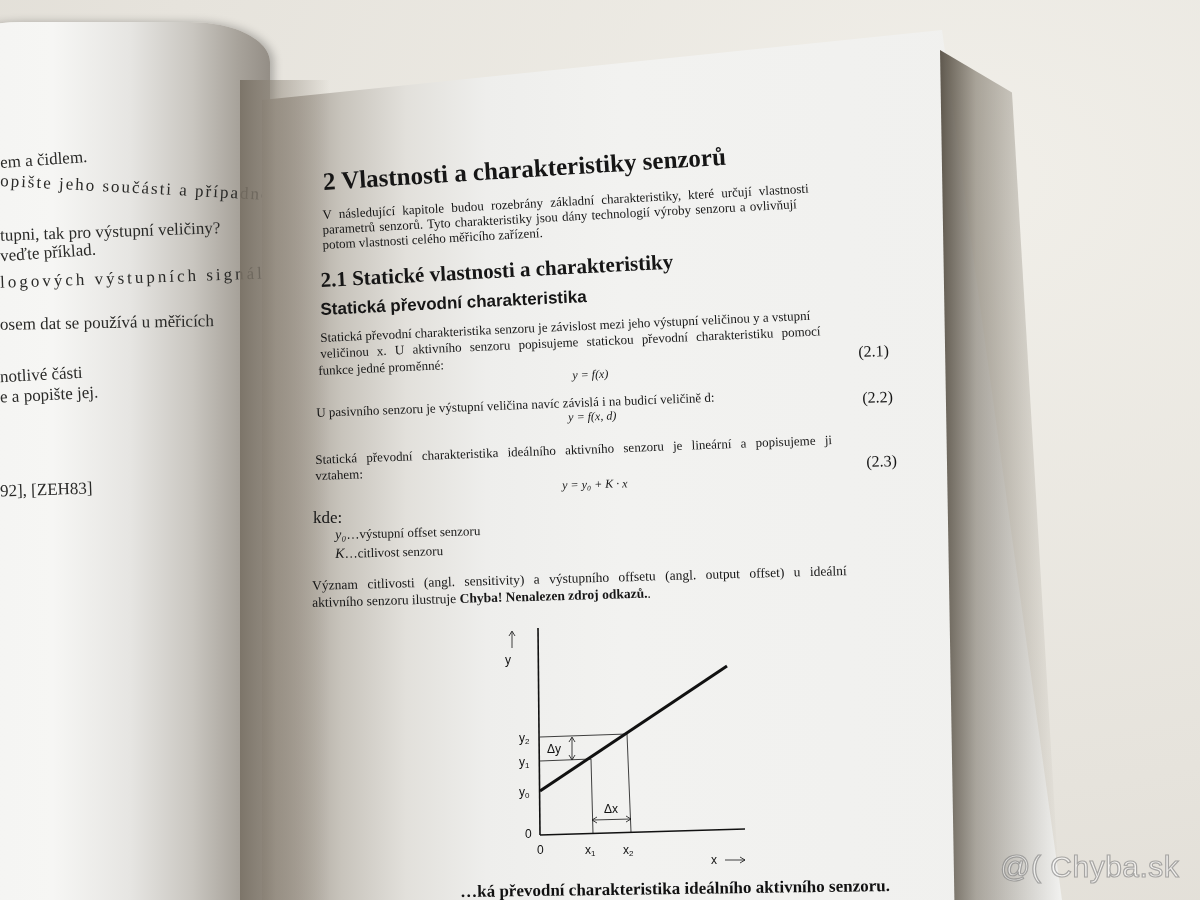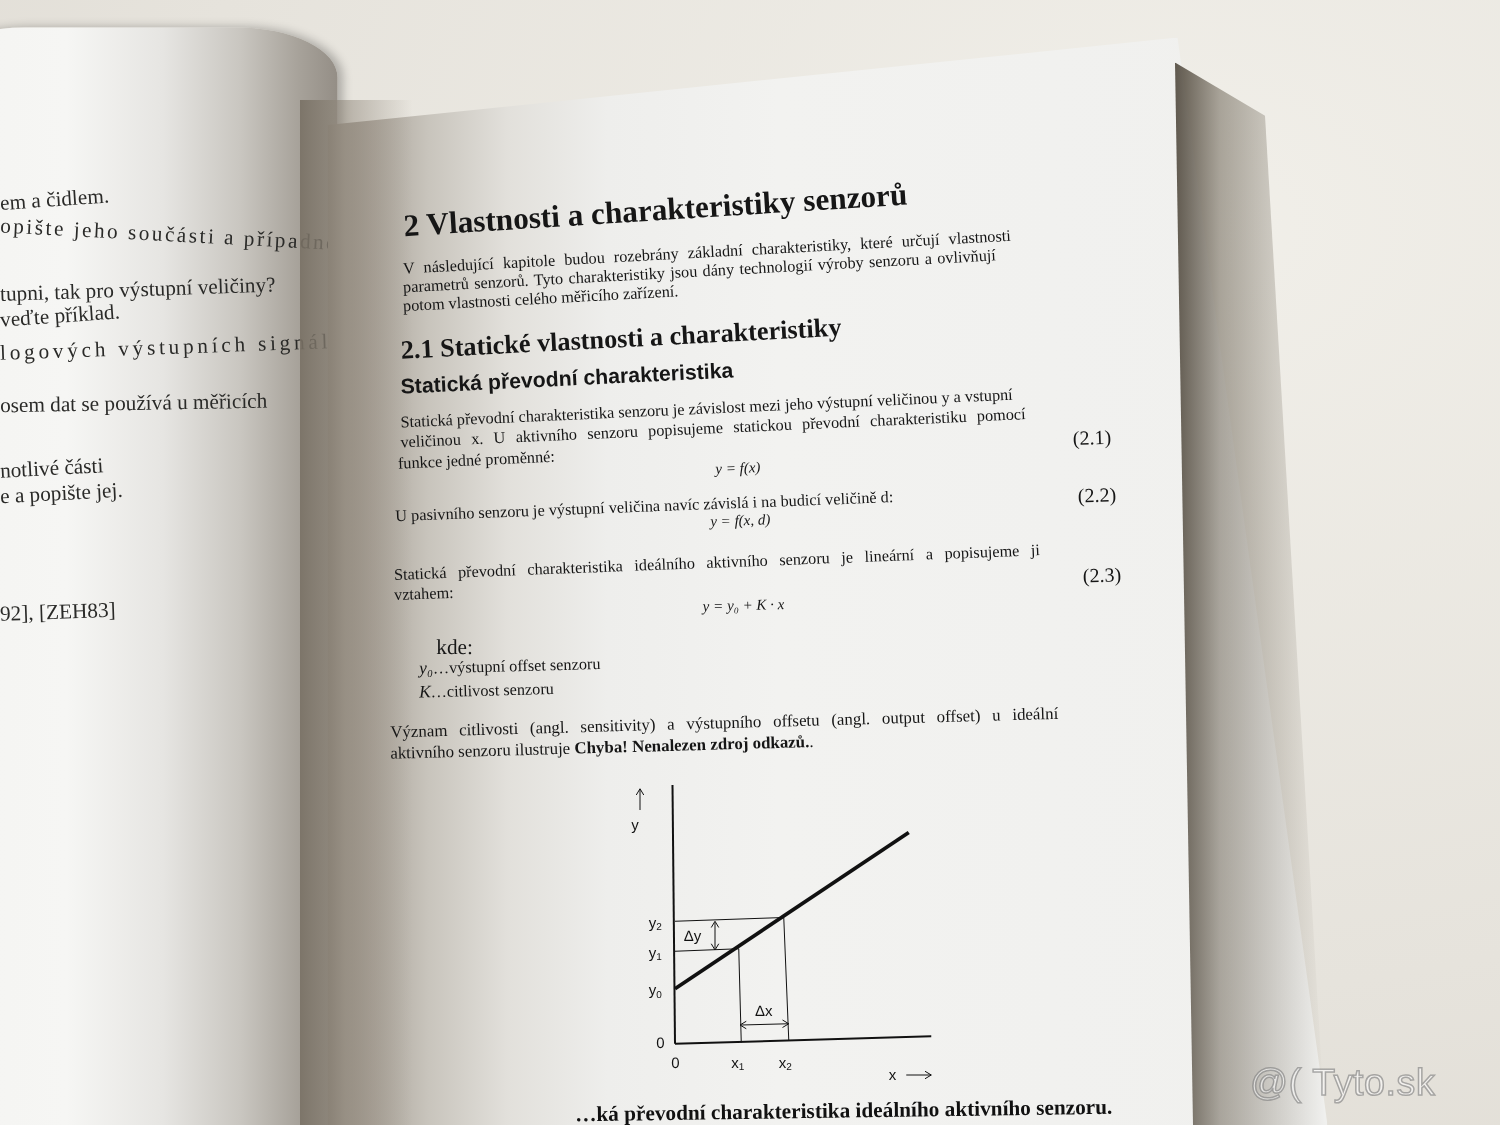--- a/index.html
+++ b/index.html
@@ -44,21 +44,21 @@
     position:absolute; left:0; top:0; width:1200px; height:900px;
     color:#161616;
   }
   .rot { position:absolute; transform-origin:0 0; white-space:nowrap; }
   .h1 { font-weight:bold; font-size:25px; }
   .h2 { font-weight:bold; font-size:21px; }
   .h3 { font-weight:bold; font-size:17px; font-family:"Liberation Sans","DejaVu Sans",sans-serif; }
   .p  { font-size:13px; }
   .eq { font-size:12px; font-style:italic; }
   .eqn { font-size:16px; }
-  .kde { font-size:17px;margin-left:36px; }
+  .kde { font-size:17px; }
   .b { font-weight:bold; }
   .i { font-style:italic; }
   
   .chart { position:absolute; left:505px; top:620px; width:260px; height:250px; }
   .chart svg { position:absolute; left:0; top:0; }
   .ctext { font-family:"Liberation Sans","DejaVu Sans",sans-serif; font-size:12px; fill:#111; }
   .caption { position:absolute; left:460px; top:882px; font-size:17px; font-weight:bold; white-space:nowrap; transform:rotate(-0.8deg); transform-origin:0 0; color:#111; }
   .watermark {
     position:absolute; left:1000px; top:850px; font-family:"Liberation Sans","DejaVu Sans",sans-serif;
     font-size:30px; color:rgba(255,255,255,0.55); -webkit-text-stroke:1.2px rgba(120,120,120,0.6);
@@ -163,13 +163,13 @@
       <text class="ctext" x="118" y="234">x<tspan font-size="8" dy="2">2</tspan></text>
       <text class="ctext" x="206" y="244">x</text>
       <line x1="220" y1="240" x2="240" y2="240" stroke="#111" stroke-width="0.8"></line>
       <polyline points="235,237 240,240 235,243" fill="none" stroke="#111" stroke-width="0.8"></polyline>
     </svg>
   </div>
 
   <div class="caption">…ká převodní charakteristika ideálního aktivního senzoru.</div>
 </div>
 
-<div class="watermark">@( Tyto.sk</div>
+<div class="watermark">@( Chyba.sk</div>
 
 </body></html>

